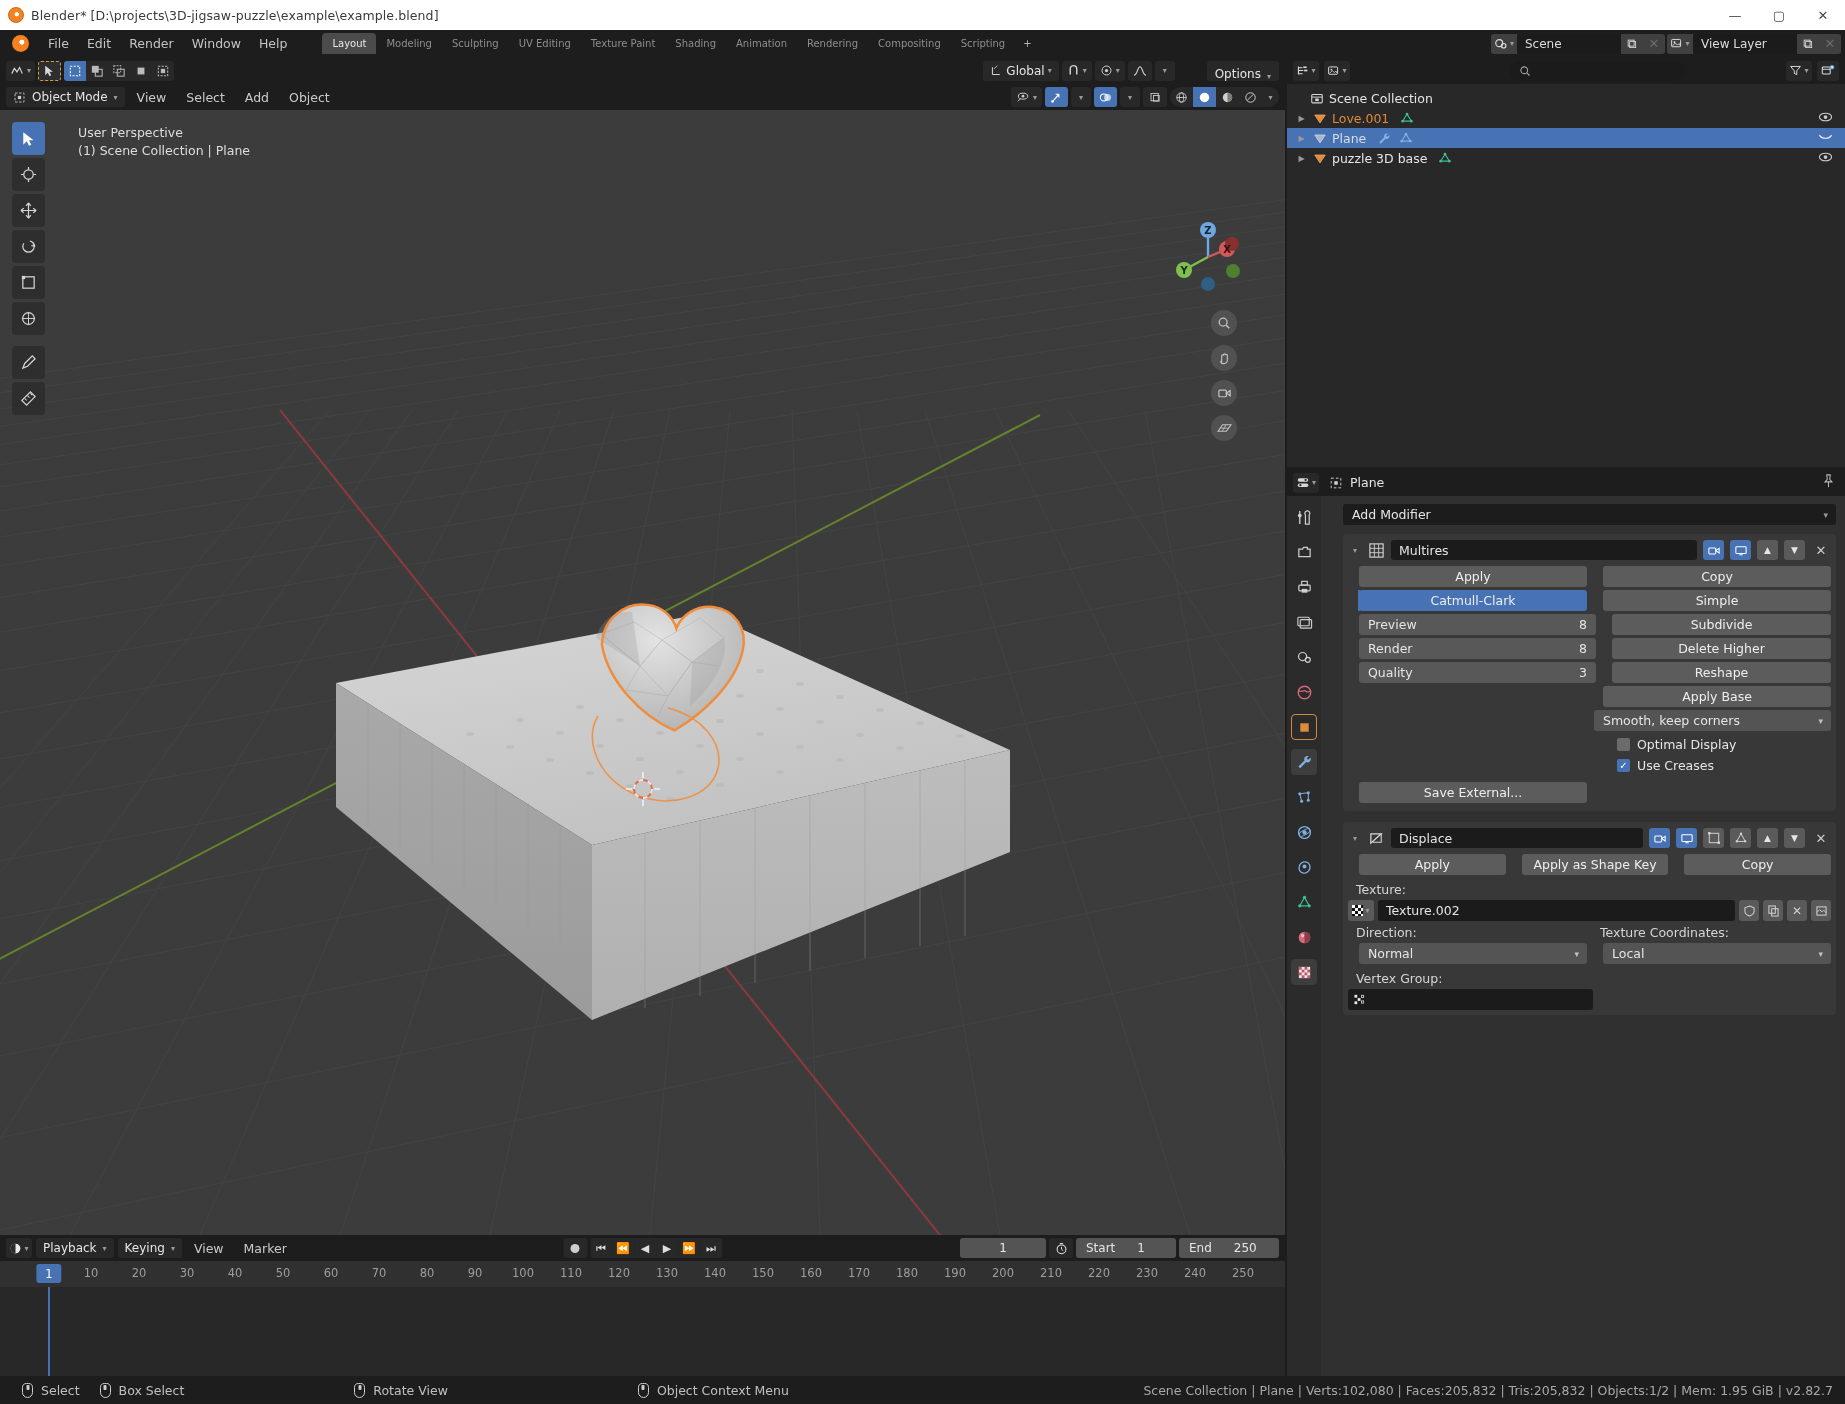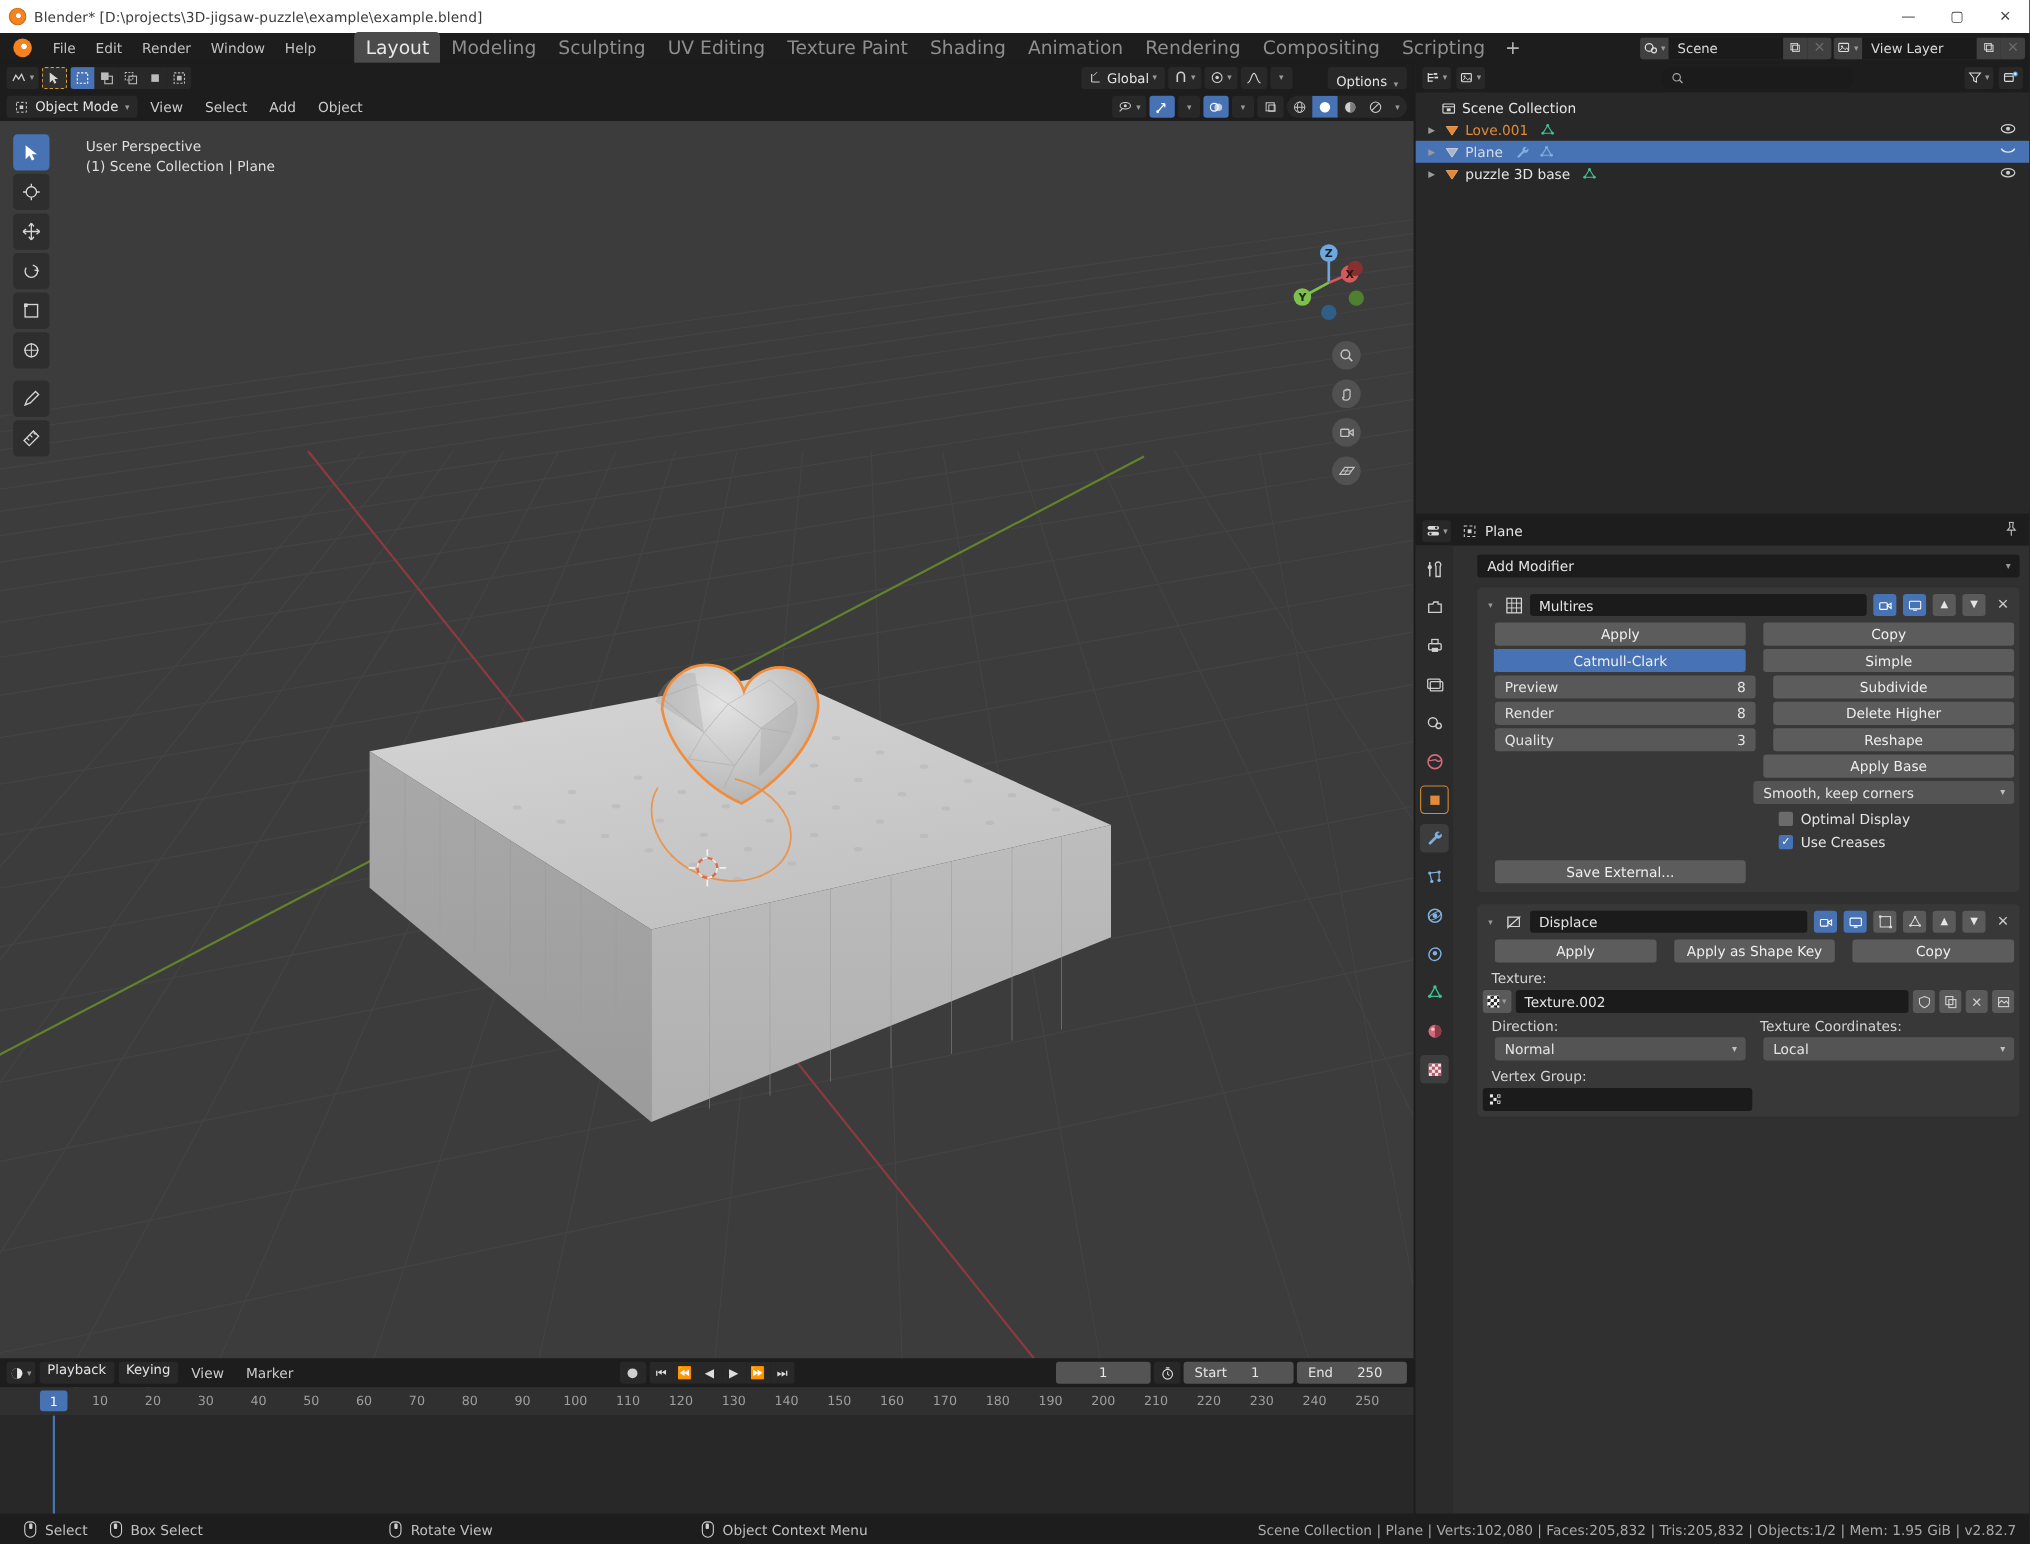--- a/index.html
+++ b/index.html
@@ -34,21 +34,21 @@
   .topbar {
     height: 27px; background: #1d1d1d; display: flex; align-items: center;
     padding: 0 6px; gap: 0px; position: relative;
   }
   .topbar .logo {
     width: 17px; height: 17px; border-radius: 50%; margin: 0 10px 0 6px;
     background: radial-gradient(circle at 58% 42%, #fff 0 16%, #f58220 20% 68%, #cf6b15 70% 100%);
   }
   .menuitem { padding: 4px 9px; color: #c3c3c3; font-size: 12.5px; border-radius: 3px; }
   .wsgap { width: 26px; }
-  .wstab { padding: 5px 10px; font-size: 17px; color: #8e8e8e; border-radius: 4px 4px 0 0; }
+  .wstab { padding: 5px 10px; font-size: 10px; color: #8e8e8e; border-radius: 4px 4px 0 0; }
   .wstab.active { background: #4b4b4b; color: #e8e8e8; }
   .wstab.plus { color: #b6b6b6; padding: 5px 8px; }
   .topbar-right { position: absolute; right: 4px; top: 0; height: 27px; display: flex; align-items: center; gap: 2px; }
   .idblock {
     display: flex; align-items: center; height: 20px; background: #282828;
     border-radius: 3px; overflow: hidden;
   }
   .idicon { width: 26px; height: 20px; background: #404040; display: flex; align-items: center; justify-content: center; }
   .idname { background: #1b1b1b; height: 20px; display: flex; align-items: center; padding: 0 8px;
             min-width: 104px; font-size: 12px; color: #dcdcdc; }
@@ -95,21 +95,21 @@
 
   
   .gizmo { position: absolute; right: 38px; top: 108px; width: 78px; height: 78px; }
   .navbtns { position: absolute; right: 48px; top: 200px; display: flex; flex-direction: column; gap: 9px; }
   .navbtn { width: 26px; height: 26px; border-radius: 50%; background: #555; opacity: .85;
             display: flex; align-items: center; justify-content: center; color: #d8d8d8; font-size: 13px; }
 
   
   .timeline { height: 26px; background: #1d1d1d; display: flex; align-items: center; padding: 0 6px; gap: 4px; position: relative; }
   .tl-icon { width: 26px; height: 20px; background: #282828; border-radius: 3px; display: flex; align-items: center; justify-content: center; gap: 2px; }
-  .tl-drop { height: 20px; background: #282828; border-radius: 3px; display: flex; align-items: center; padding: 0 7px; gap: 6px; font-size: 12px; flex-direction: column; }
+  .tl-drop { height: 20px; background: #282828; border-radius: 3px; display: flex; align-items: center; padding: 0 7px; gap: 6px; font-size: 12px; }
   .tl-center { position: absolute; left: 50%; transform: translateX(-50%); display: flex; align-items: center; gap: 3px; }
   .tl-rec { width: 24px; height: 20px; background: #282828; border-radius: 3px; display: flex; align-items: center; justify-content: center; }
   .tl-trans { display: flex; height: 20px; border-radius: 3px; overflow: hidden; }
   .tl-trans > div { width: 22px; background: #282828; display: flex; align-items: center; justify-content: center; color: #ddd; font-size: 11px; }
   .tl-right { position: absolute; right: 6px; display: flex; align-items: center; gap: 3px; }
   .numfield { height: 20px; background: #545454; border-radius: 3px; display: flex; align-items: center;
               justify-content: center; font-size: 12px; color: #e8e8e8; padding: 0 10px; }
   .numpair { height: 20px; background: #545454; border-radius: 3px; display: flex; align-items: center;
              padding: 0 10px; gap: 22px; font-size: 12px; }
   .ruler { height: 26px; background: #303030; position: relative; overflow: hidden; }

